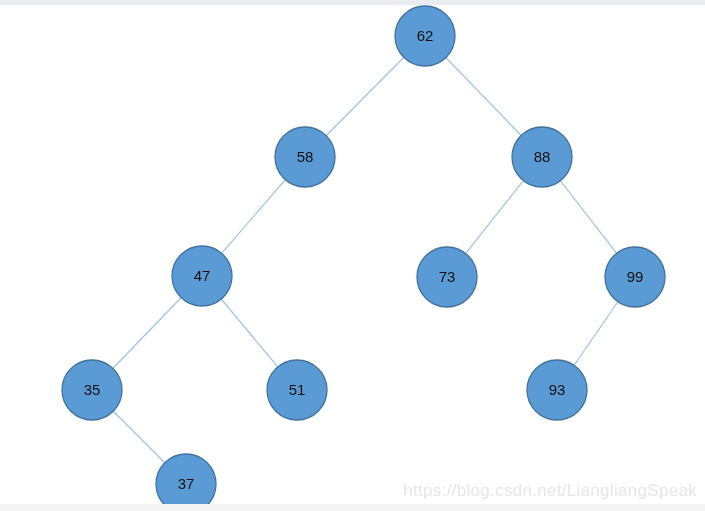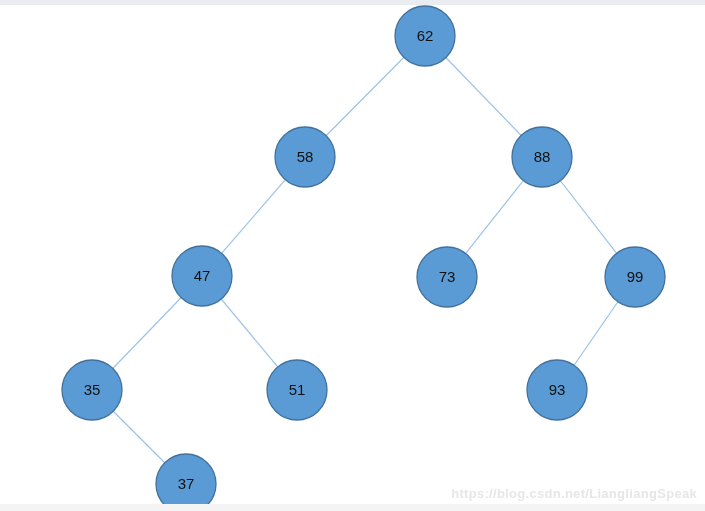--- a/index.html
+++ b/index.html
@@ -45,25 +45,24 @@
     font-family: "Liberation Sans", sans-serif;
     font-size: 15px;
     fill: #111111;
     text-anchor: middle;
     dominant-baseline: middle;
   }
   .watermark {
     position: absolute;
     right: 8px;
     bottom: 10px;
-    font-size: 13px;
+    font-size: 17px;
     letter-spacing: 0.3px;
     user-select: none;
     white-space: nowrap;
-    font-weight: bold;
   }
 </style>
 </head>
 <body style="background: rgb(255, 255, 255);">
 
 <div class="top-bar" style="background: rgb(233, 237, 242);"></div>
 
 <svg class="tree-canvas" xmlns="http://www.w3.org/2000/svg" viewBox="0 0 705 511">
   <g id="edges-layer">
       <line x1="425" y1="36" x2="305" y2="157" class="tree-edge" stroke="#9dc3e6"></line>

